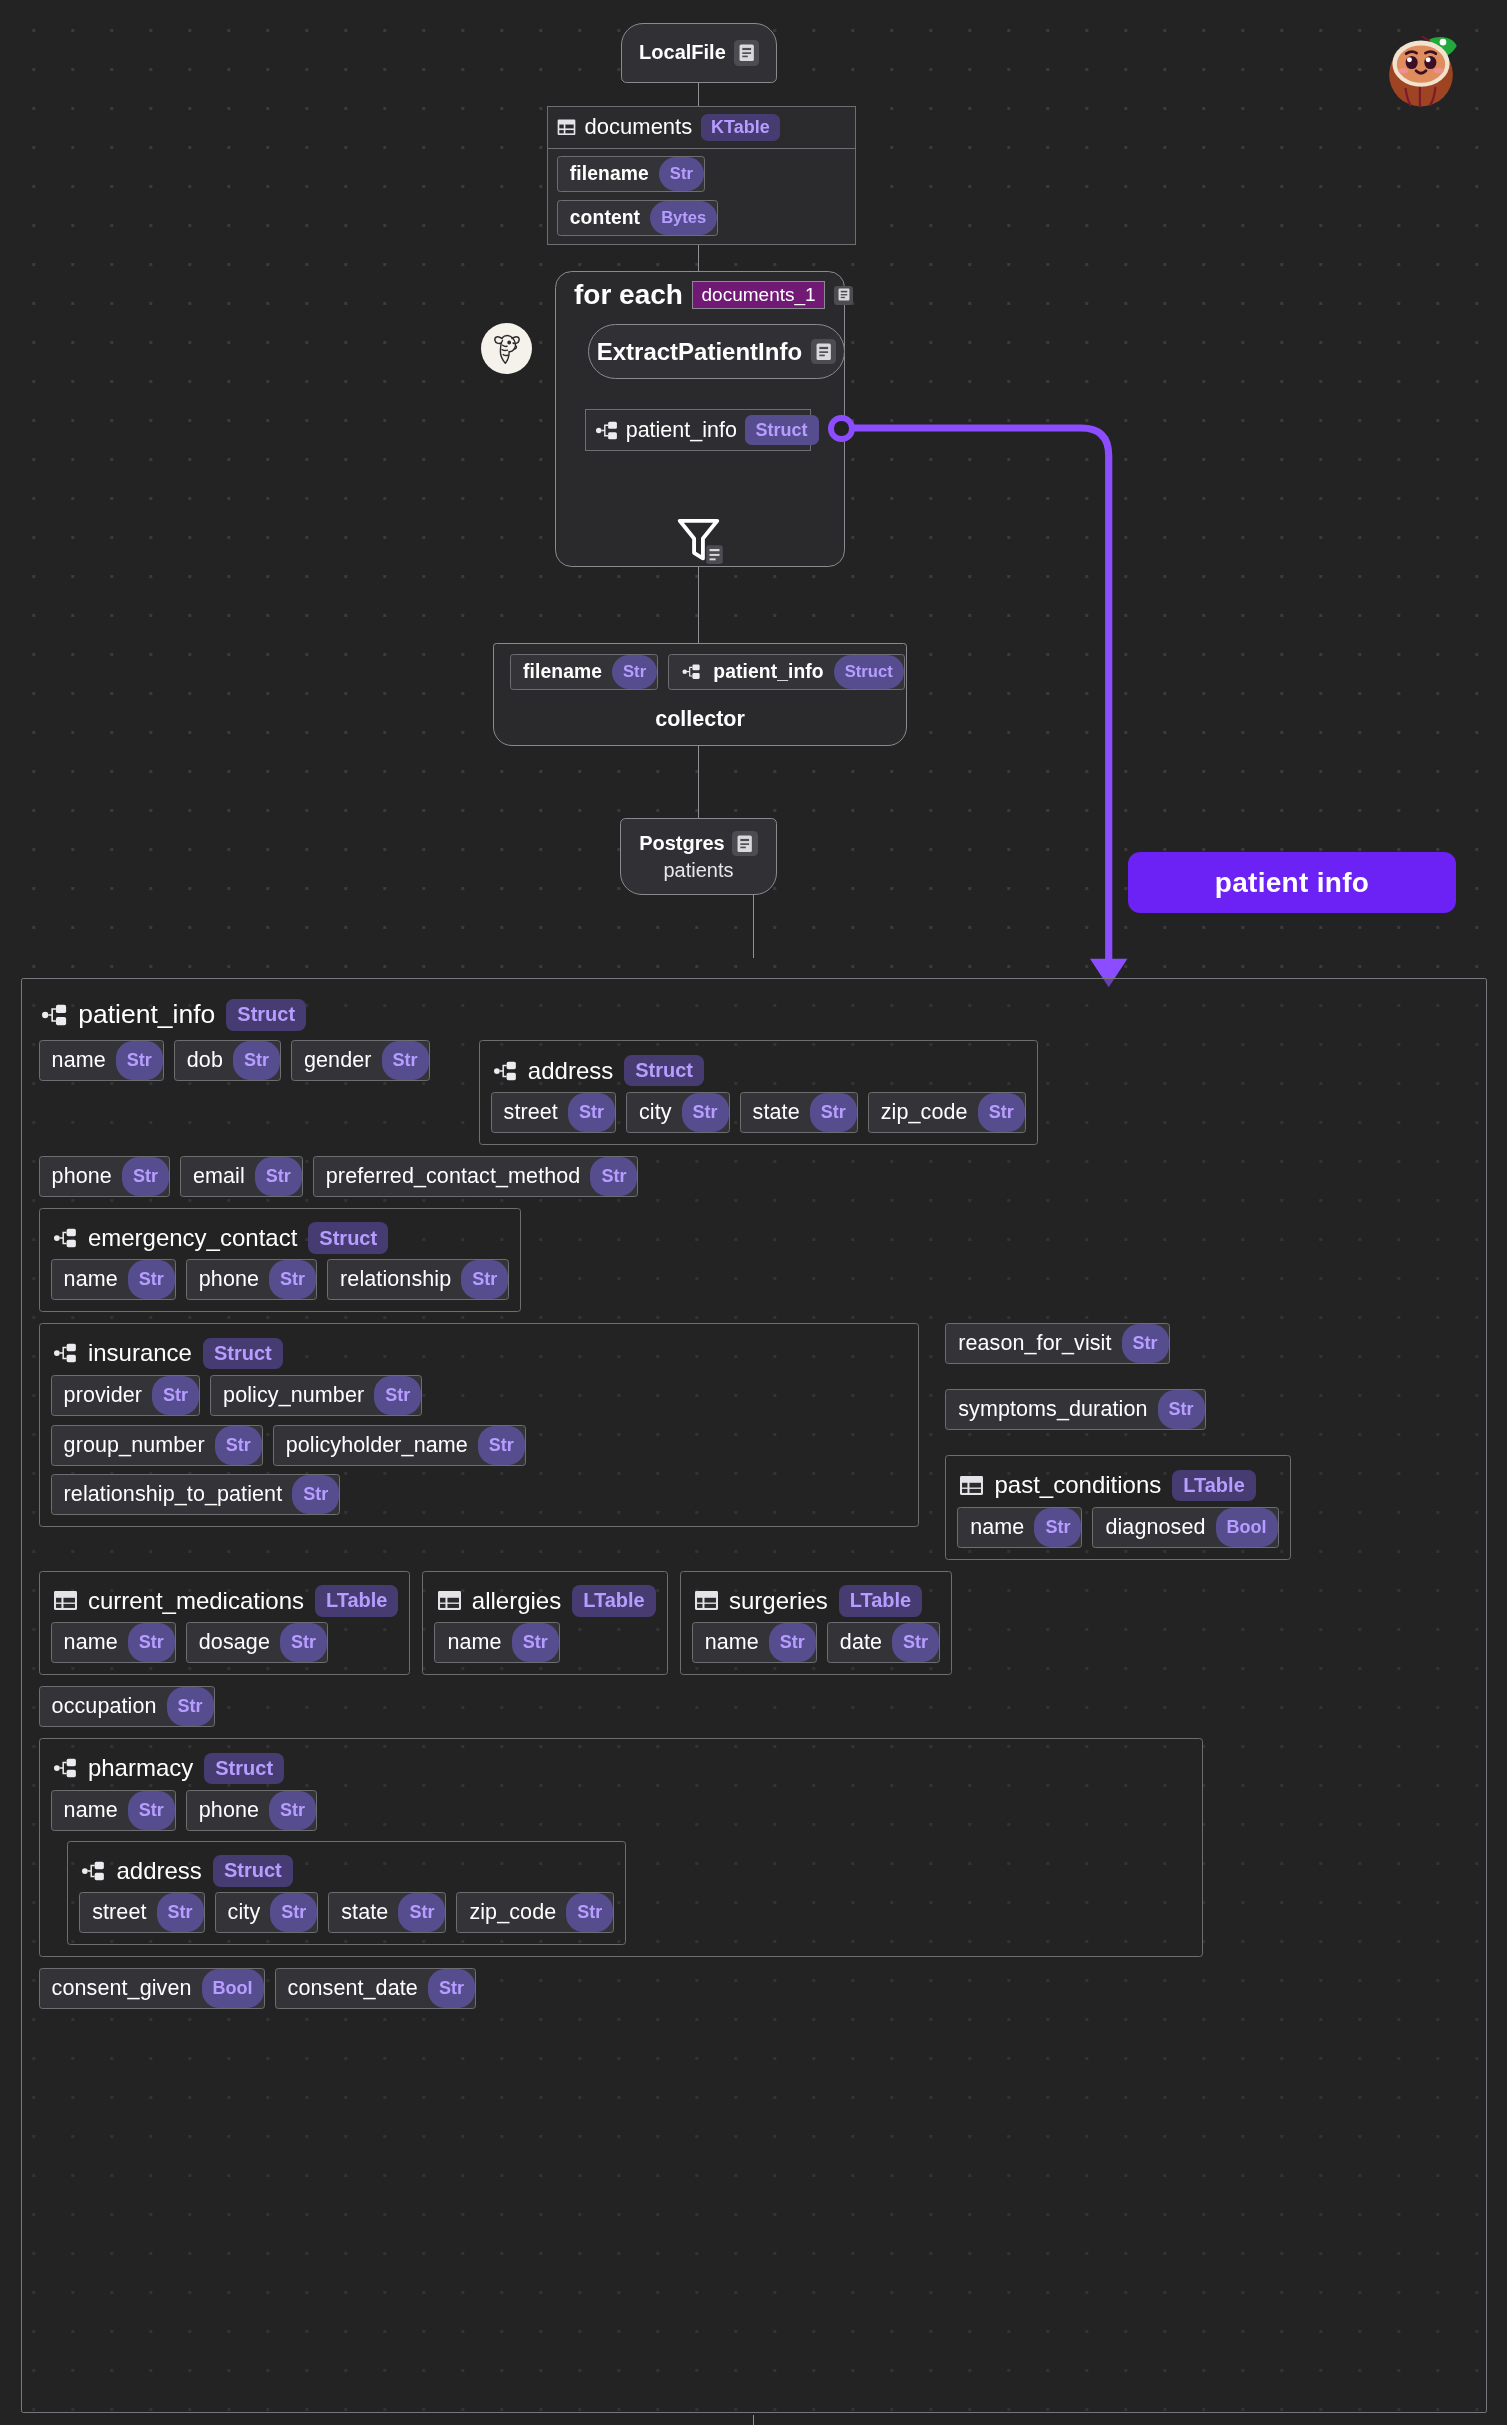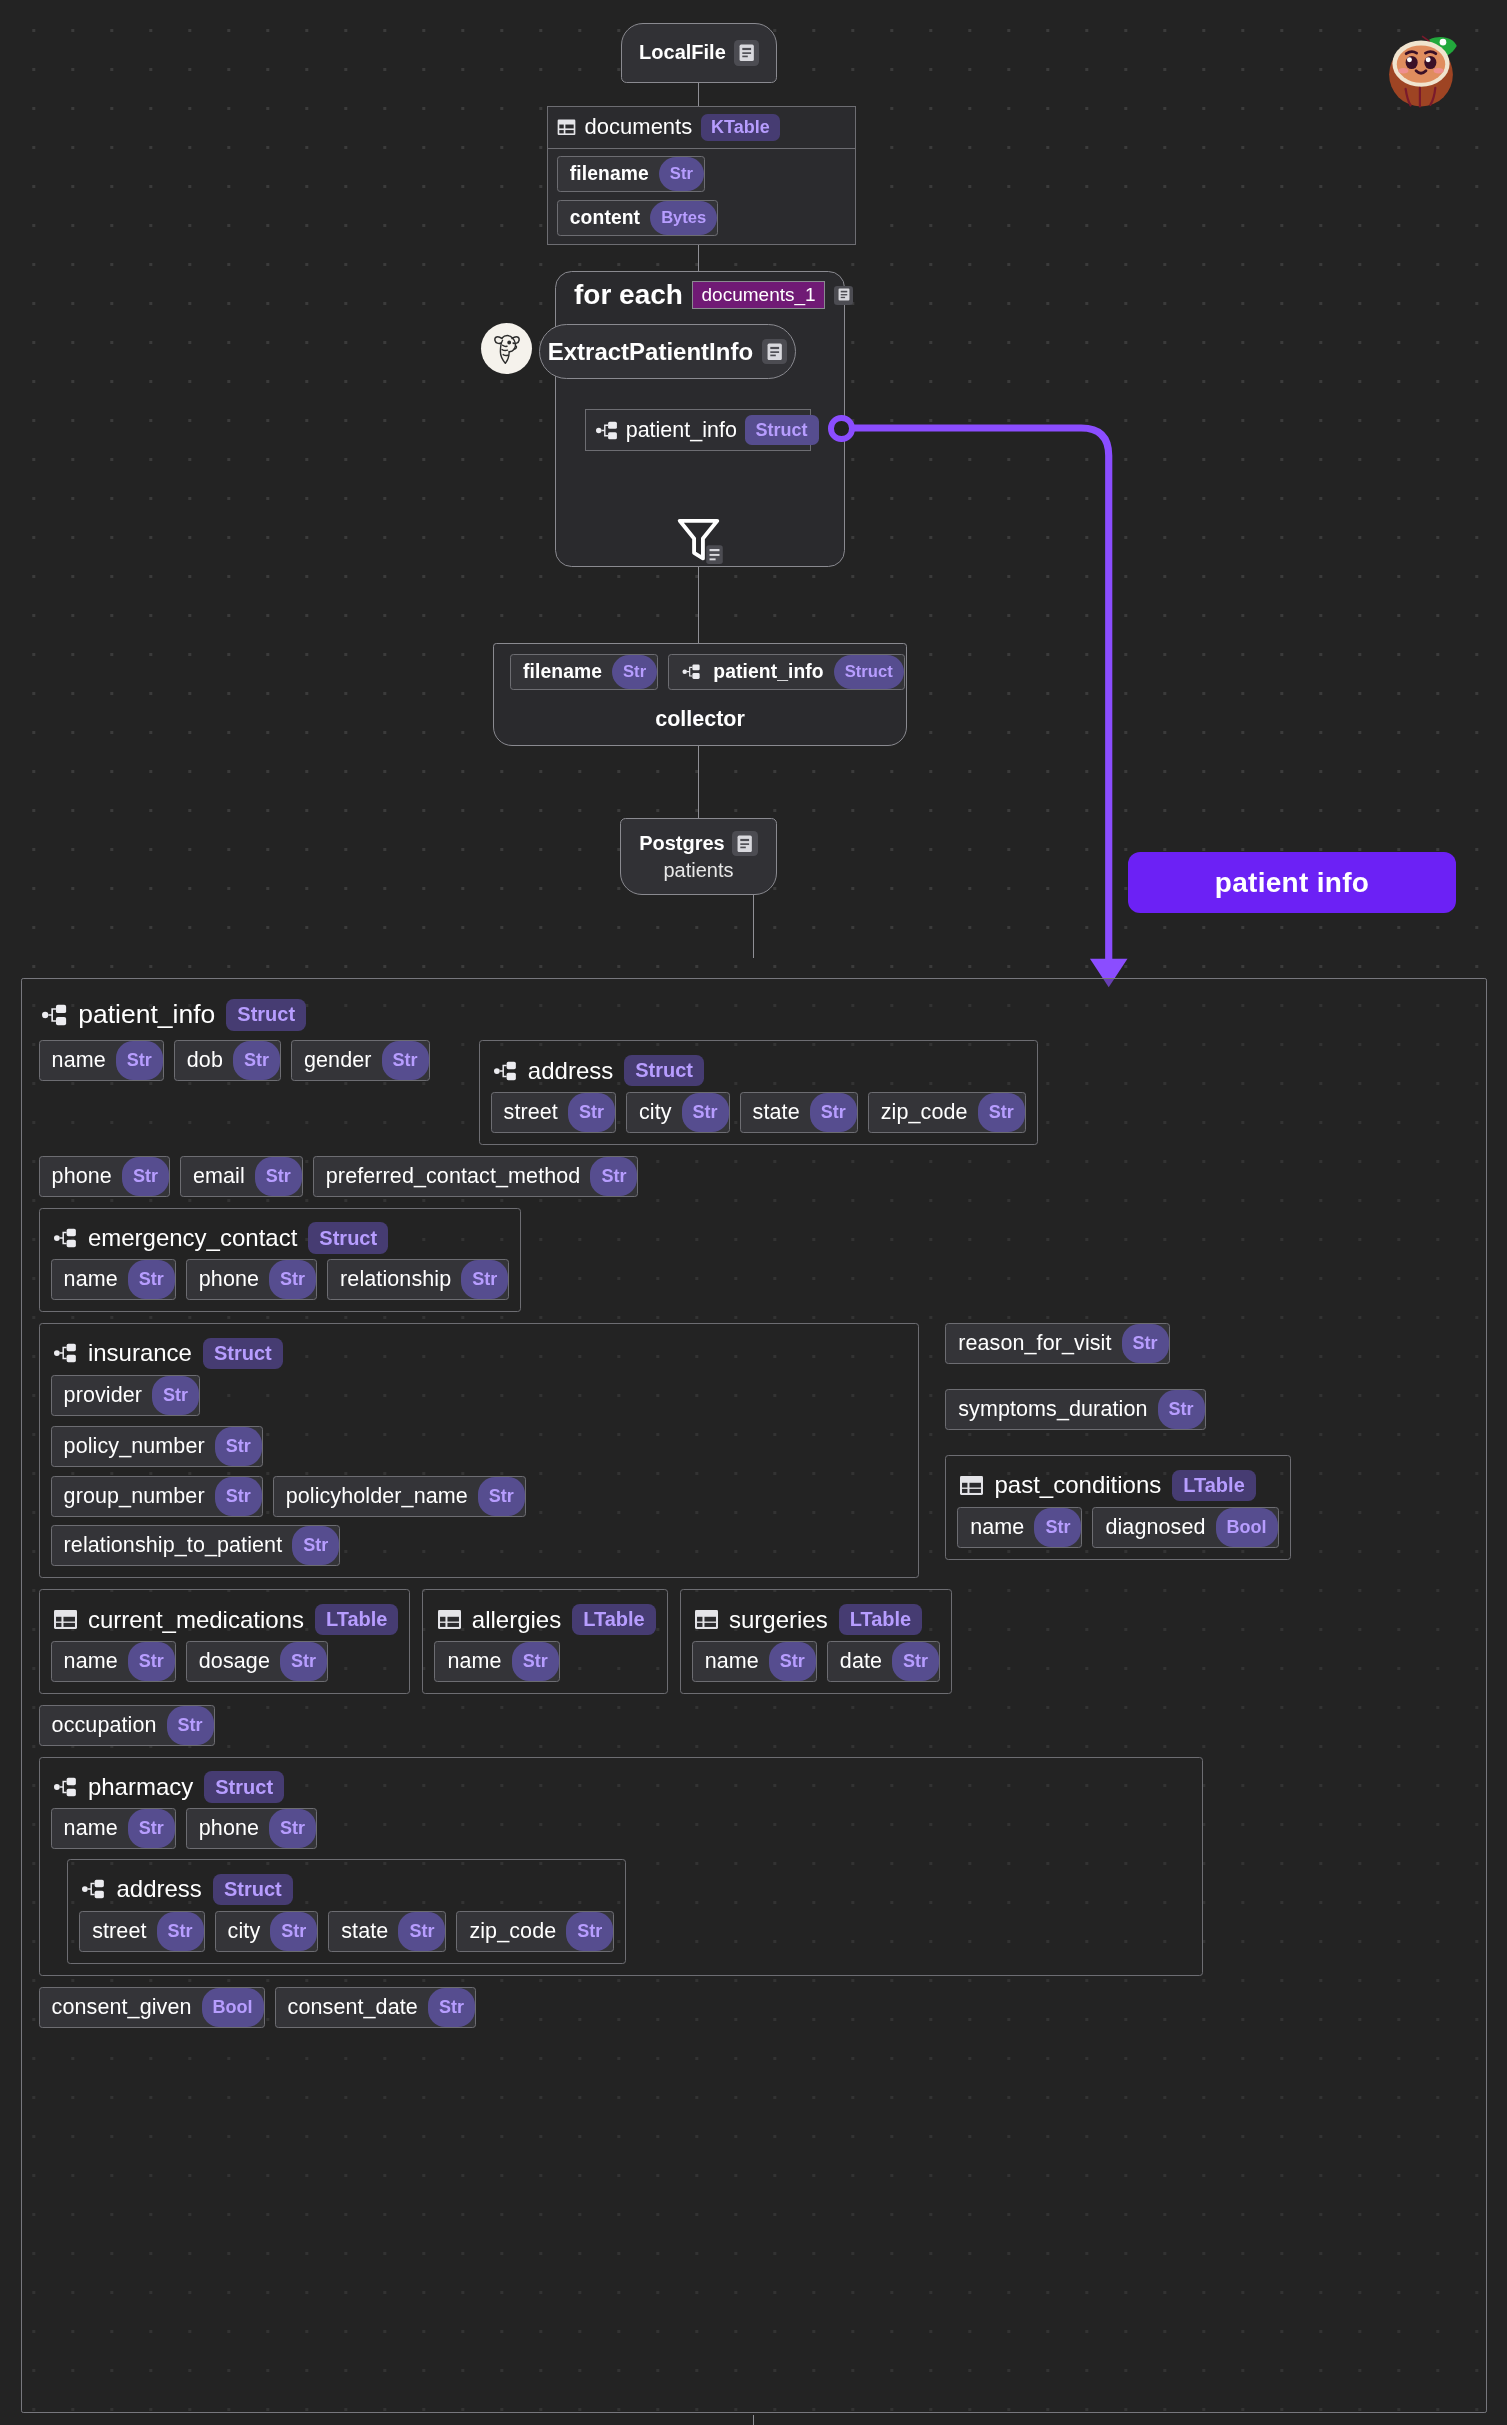--- a/index.html
+++ b/index.html
@@ -182,21 +182,21 @@
       <path d="M33 36 C33 44 30 52 26 57 C21 51 17 44 17 36 C17 28 18 20 21 15"></path>
       <path d="M42 31 C45 31 47 28 46 26"></path>
       <circle cx="33" cy="19" r="2.2" fill="#2c2c2c"></circle>
       <path d="M21 24 q4 3 8 2"></path>
       <path d="M20 32 q5 3 10 1"></path>
       <path d="M22 41 q5 3 9 1"></path>
     </g>
   </svg>
 </div>
 
-<div style="position:absolute;left:539px;top:324px;width:257px;height:55px;border:1.1px solid #8a8a90;border-radius:28px;background:#313135;display:flex;align-items:center;justify-content:center;gap:8.8px;text-align:right;">
+<div style="position:absolute;left:588px;top:324px;width:257px;height:55px;border:1.1px solid #8a8a90;border-radius:28px;background:#313135;display:flex;align-items:center;justify-content:center;gap:8.8px;text-align:right;">
   <span style="font-size:24px;font-weight:700;color:#fff;">ExtractPatientInfo</span>
   <span class="docbadge">
     <svg width="15.4" height="17.7" viewBox="0 0 28 32">
         <rect x="1" y="1" width="26" height="30" rx="3" fill="#d9d9de"></rect>
         <rect x="6" y="7" width="16" height="4" fill="#4c4c52"></rect>
         <rect x="6" y="15" width="16" height="3" fill="#4c4c52"></rect>
         <rect x="6" y="21" width="10" height="3" fill="#4c4c52"></rect>
       </svg>
   </span>
 </div>
@@ -389,21 +389,21 @@
             <svg width="23" height="20" viewBox="0 0 40 34">
                 <circle cx="5" cy="17" r="5" fill="#ececf0"></circle>
                 <rect x="22" y="1" width="16" height="13" rx="3" fill="#ececf0"></rect>
                 <rect x="22" y="20" width="16" height="13" rx="3" fill="#ececf0"></rect>
                 <path d="M10 17 H16 V7.5 H22 M16 17 V26.5 H22" stroke="#ececf0" stroke-width="2.6" fill="none"></path>
               </svg>
           </span>
           <span class="gname">insurance</span>
           <span class="gtype">Struct</span>
         </div>
-        <div class="rowwrap" style="margin-bottom:8.8px;flex-direction:column;">
+        <div class="rowwrap" style="margin-bottom:8.8px;">
           <div class="field">
             <span class="fname">provider</span>
             <span class="ftype">Str</span>
           </div>
           <div class="field">
             <span class="fname">policy_number</span>
             <span class="ftype">Str</span>
           </div>
         </div>
         <div class="rowwrap" style="margin-bottom:8.8px;">

